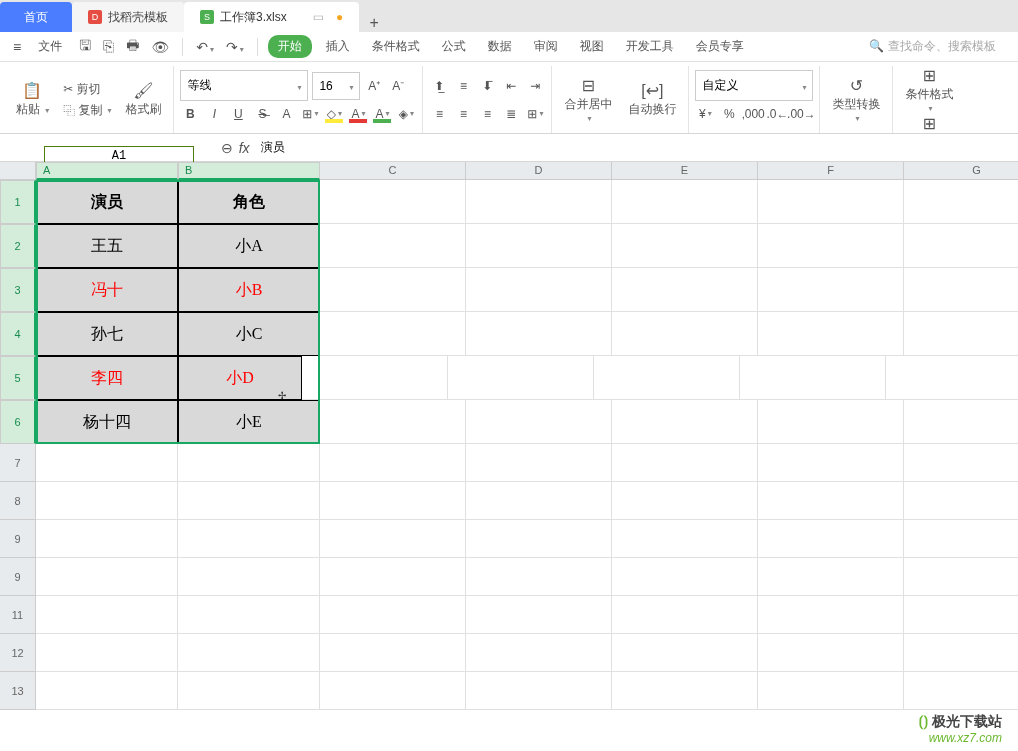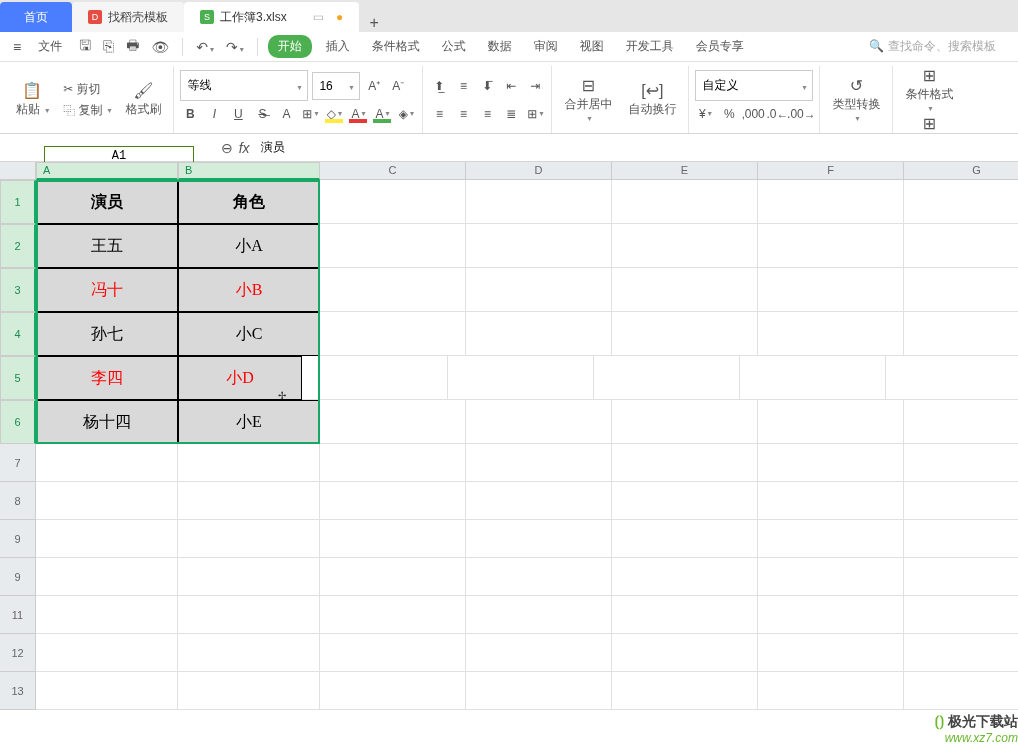--- a/index.html
+++ b/index.html
@@ -52,21 +52,21 @@
 .row-h.sel { background: #d4edda; color: #1a8c4f; border-right: 2px solid #17a864; }
 .cells { position: absolute; top: 18px; left: 36px; }
 .crow { display: flex; }
 .cell { border-right: 1px solid #e0e0e0; border-bottom: 1px solid #e0e0e0; display: flex; align-items: center; justify-content: center; font-size: 16px; cursor: cell; }
 .cell.hd { background: #d9d9d9; border: 1px solid #000; font-weight: bold; font-family: "SimSun", serif; }
 .cell.dat { background: #d9d9d9; border: 1px solid #000; font-family: "SimSun", serif; }
 .cell.red { color: #ff0000; }
 .cursor-plus { position: absolute; font-size: 10px; color: #333; z-index: 10; pointer-events: none; }
 
 
-.watermark { position: absolute; bottom: 6px; right: 0; text-align: right; }
+.watermark { position: absolute; bottom: 6px; right: 16px; text-align: right; }
 .wm-logo { font-size: 14px; font-weight: bold; color: #444; }
 .wm-url { font-size: 12px; color: #6ab82e; font-style: italic; }
 </style>
 </head>
 <body>
 
 <div class="tabs">
   <div class="tab tab-home">首页</div>
   <div class="tab tab-template">
     <span class="tab-ico" style="background:#e54d42;color:#fff;font-size:9px;display:flex;align-items:center;justify-content:center">D</span>

